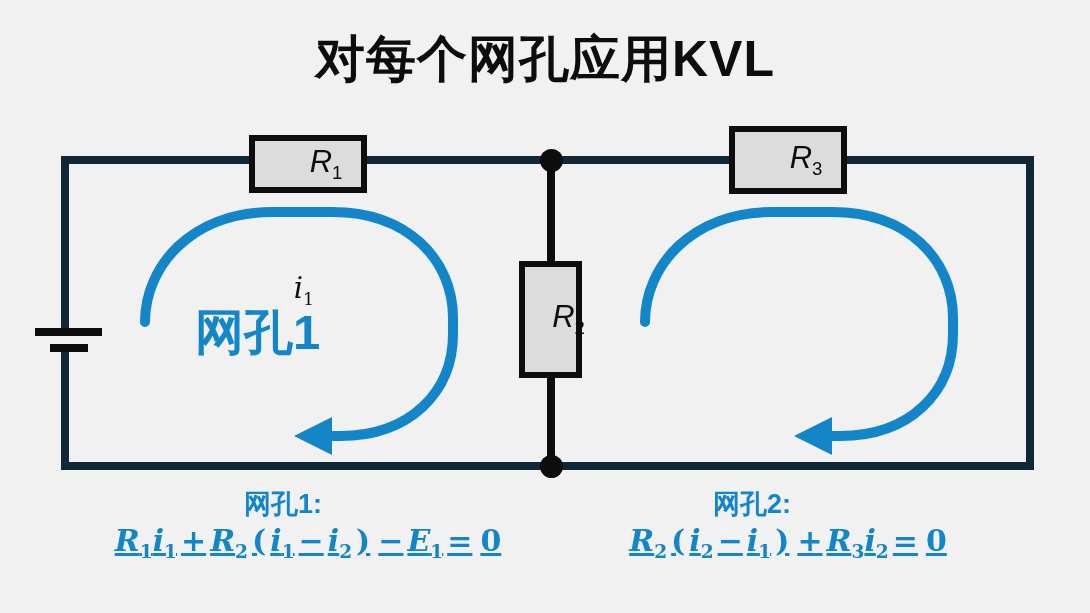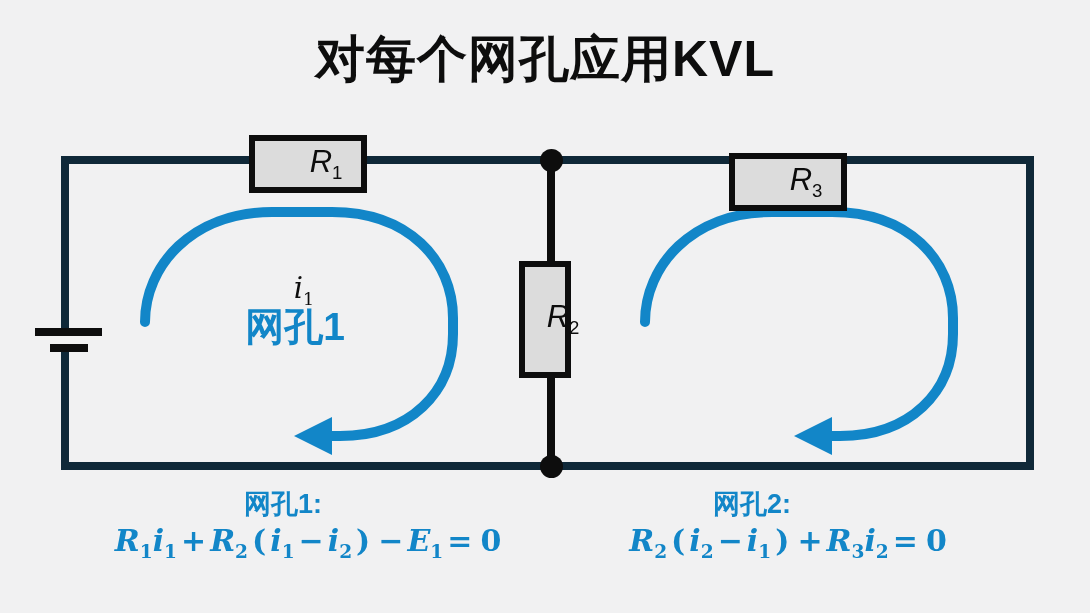--- a/index.html
+++ b/index.html
@@ -34,57 +34,57 @@
   .dot-top{left:540px;top:149px;}
   .dot-bottom{left:540px;top:455px;}
   
   .resistor{
     position:absolute;background:var(--fill,#dcdcdc);
     border:6px solid var(--ink,#0d0d0d);
     display:flex;align-items:center;justify-content:center;
     z-index:3;box-sizing:border-box;
   }
   .res-r1{left:249px;top:135px;width:118px;height:58px;}
-  .res-r3{left:729px;top:153px;width:118px;height:58px;align-items:center;}
-  .res-r2{left:519px;top:261px;width:52px;height:117px;}
+  .res-r3{left:729px;top:126px;width:118px;height:68px;align-items:center;}
+  .res-r2{left:519px;top:261px;width:63px;height:117px;}
   .rlabel{
     font-family:Liberation Sans, sans-serif;font-style:italic;
     font-size:31px;color:var(--ink,#0d0d0d);line-height:1;margin-left:36px;
   }
   .rlabel sub,.ilabel sub{font-style:normal;font-size:0.6em;}
   
   .arrows{position:absolute;left:0;top:0;z-index:2;pointer-events:none;}
   .loop{fill:none;stroke:var(--accent,#1286c8);stroke-width:10;stroke-linecap:round;}
   .head{fill:var(--accent,#1286c8);}
   
   .ilabel{
     position:absolute;width:100px;text-align:center;
     font-family:"DejaVu Serif",serif;font-style:italic;
     font-size:29px;color:var(--ink,#0d0d0d);z-index:4;margin-top:41px;
   }
   .ilabel-1{left:254px;top:230px;}
   .ilabel-2{left:754px;top:230px;}
   
   .meshname{
-    position:absolute;width:200px;text-align:center;
-    font-size:39px;font-weight:bold;color:var(--accent,#1286c8);z-index:4;
+    position:absolute;width:200px;
+    font-size:49px;font-weight:bold;color:var(--accent,#1286c8);z-index:4;
   }
   .meshname-1{left:195px;top:300px;}
   .meshname-2{left:695px;top:300px;}
   
   .eqhead{
     position:absolute;width:320px;text-align:center;
     font-size:27px;font-weight:bold;color:var(--accent,#1286c8);
   }
   .eqhead-1{left:123px;top:486px;}
   .eqhead-2{left:592px;top:486px;}
   .eq{
     position:absolute;width:420px;text-align:center;
     font-family:"DejaVu Serif",serif;font-weight:bold;
-    font-size:30px;color:var(--accent,#1286c8);line-height:1.1;
+    font-size:30px;color:var(--accent,#1286c8);line-height:1.1;text-decoration:underline;
   }
   .eq-1{left:100px;top:524px;}
   .eq-2{left:580px;top:524px;}
   .eq .var{font-style:italic;}
   .eq .op{font-style:normal;margin:0 4px;}
   .eq sub{font-style:normal;font-size:0.62em;}
 </style>
 </head>
 <body>
 

